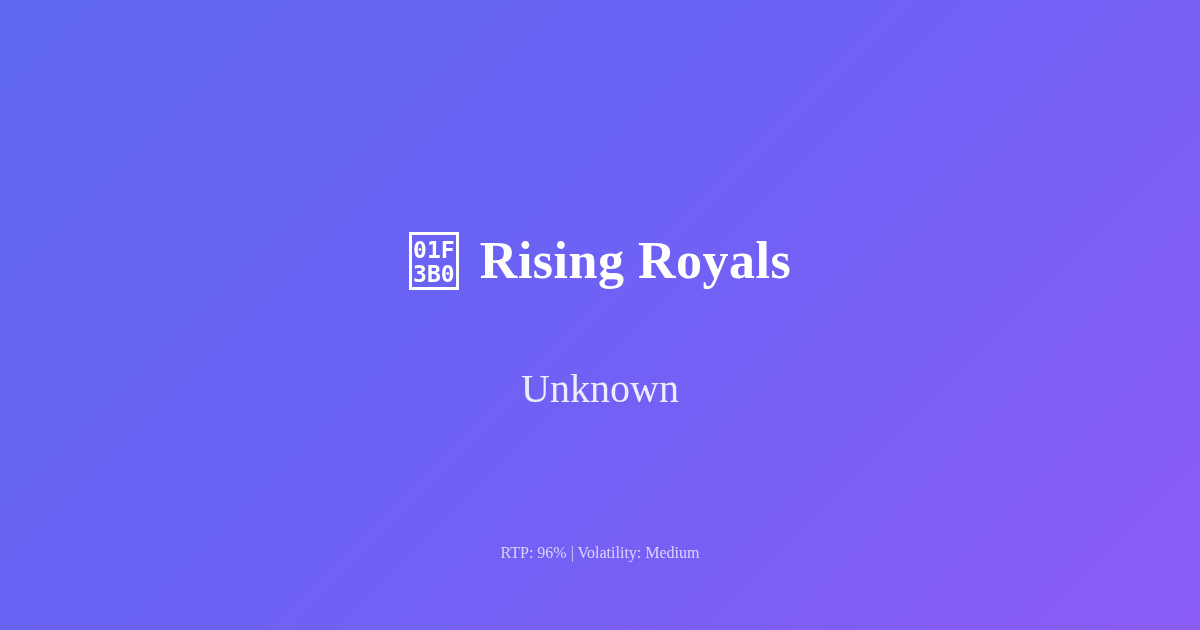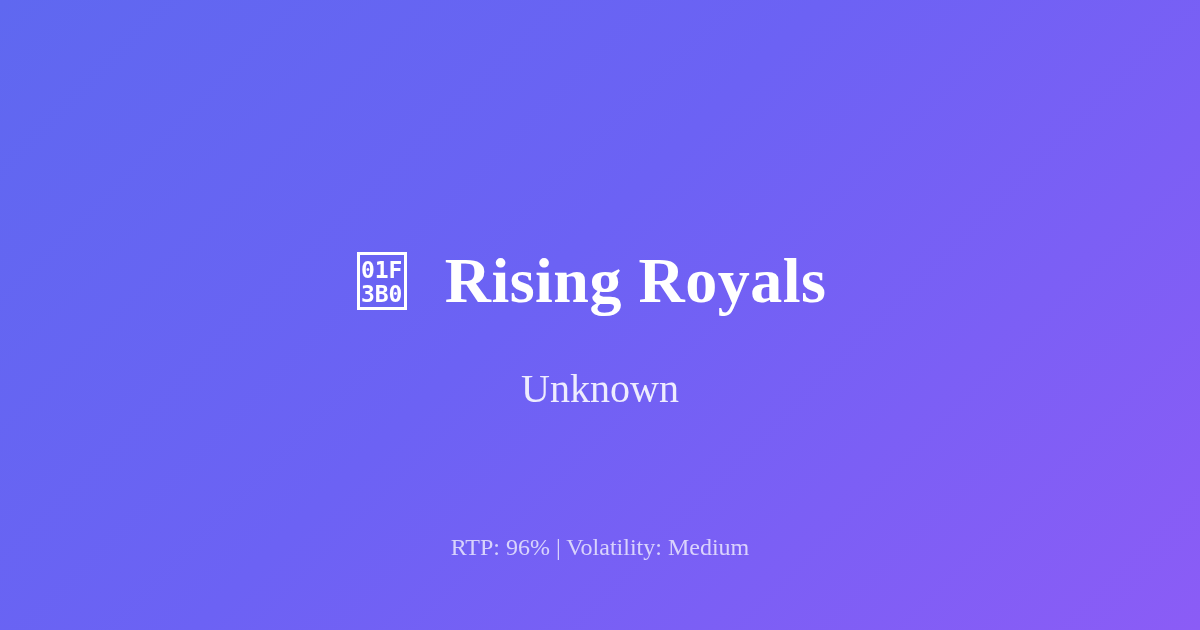--- a/index.html
+++ b/index.html
@@ -65,26 +65,26 @@
   }
 
   .tofu-glyph .tofu-line {
     display: block;
     height: 24px;
     line-height: 24px;
   }
 
   .game-title {
     font-family: "Liberation Serif", "DejaVu Serif", serif;
-    font-size: 64px;
+    font-size: 52px;
     font-weight: 700;
     color: #ffffff;
     line-height: 1;
     letter-spacing: 0.5px;
-    margin: 17px;
+    margin: 0;
     padding: 0;
     text-align: center;
   }
 
   
   .provider {
     position: absolute;
     left: 0;
     right: 0;
     top: 362px;
@@ -98,21 +98,21 @@
   }
 
   
   .meta-line {
     position: absolute;
     left: 0;
     right: 0;
     bottom: 68px;
     text-align: center;
     font-family: "Liberation Serif", "DejaVu Serif", serif;
-    font-size: 24px;
+    font-size: 16px;
     font-weight: 400;
     line-height: 1.2;
     color: rgba(255, 255, 255, 0.72);
     margin: 0;
   }
 </style>
 </head>
 <body>
 
 <div class="og-card">

